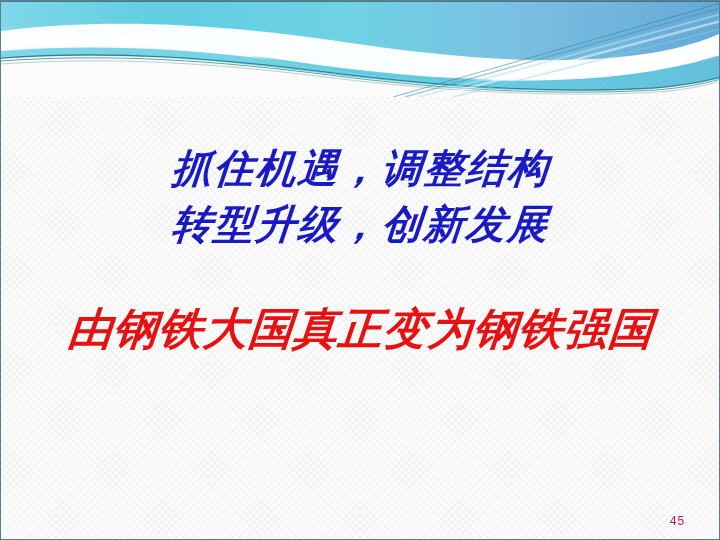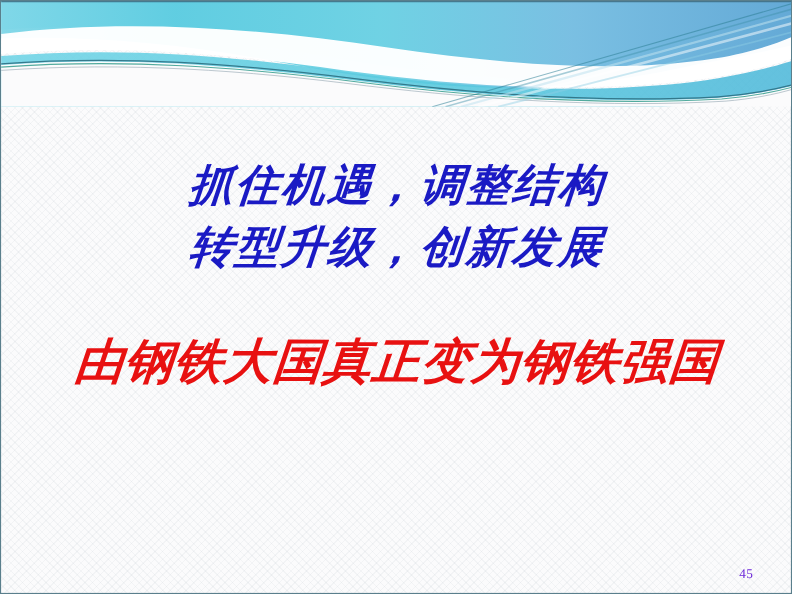--- a/index.html
+++ b/index.html
@@ -83,22 +83,22 @@
     letter-spacing: 1px;
     font-family: "Liberation Serif", "DejaVu Serif", serif;
     white-space: nowrap;
     transform: skewX(-5deg);
   }
   .page-number {
     position: absolute;
     right: 34px;
     bottom: 10px;
     font-size: 12px;
-    color: #6d28d9;
-    font-family: Liberation Serif, serif;
+    color: #be185d;
+    font-family: Liberation Mono, monospace;
     letter-spacing: 0.5px;
   }
 </style>
 </head>
 <body>
 
 <div class="slide">
 
   <div class="texture"></div>
 

